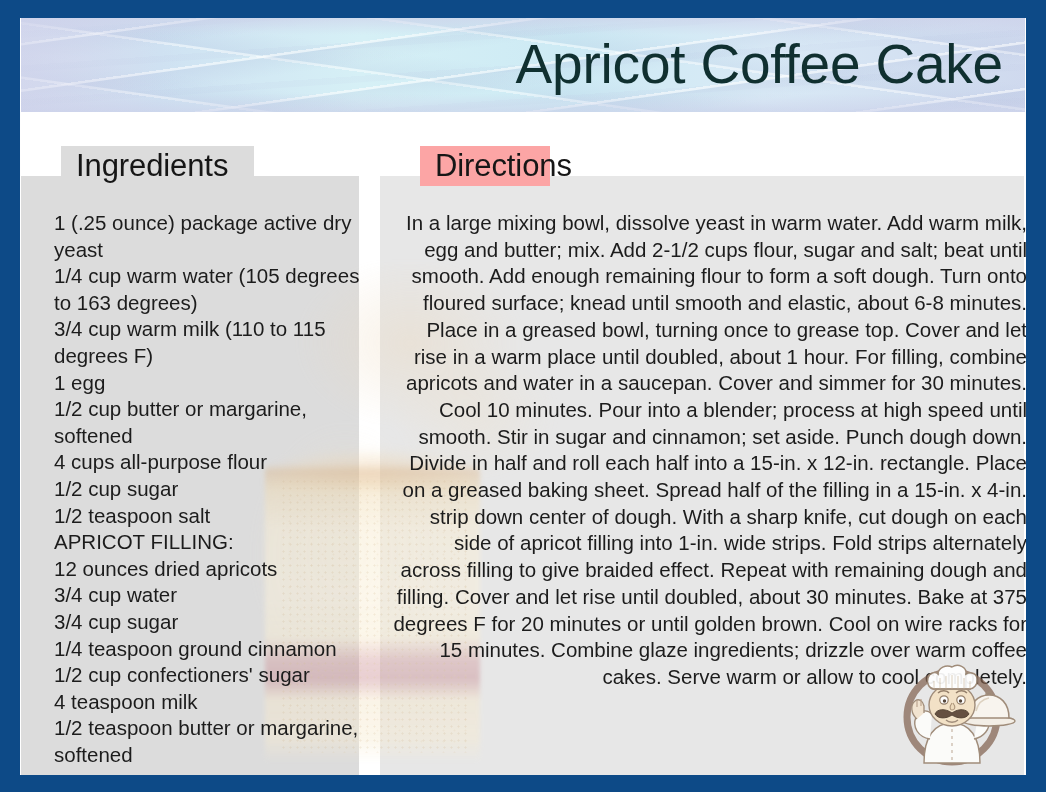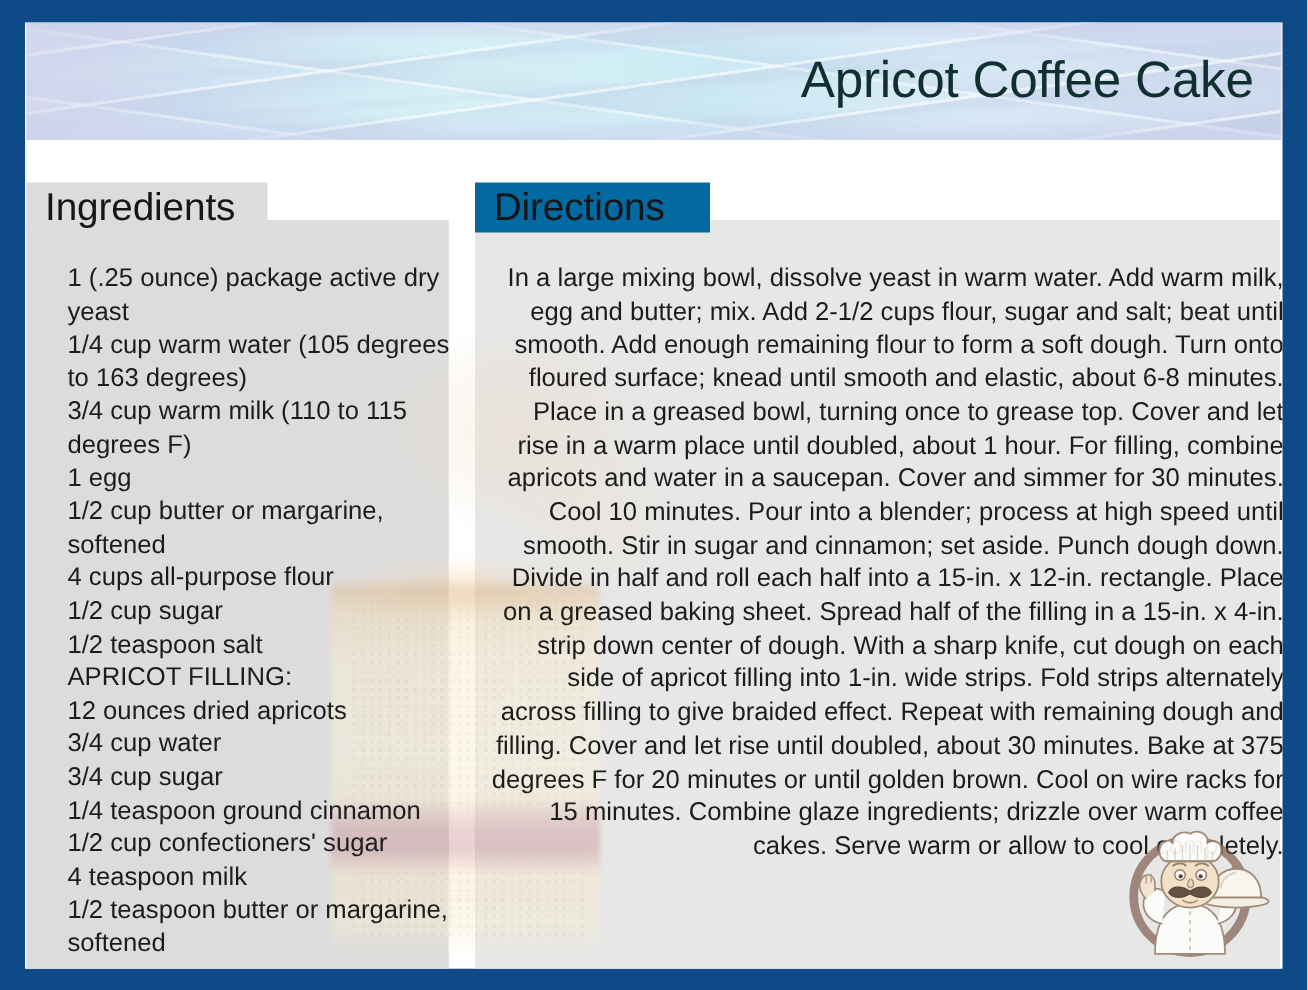--- a/index.html
+++ b/index.html
@@ -54,21 +54,21 @@
       linear-gradient(180deg, rgba(206,210,234,0.65) 0%, rgba(255,255,255,0.0) 18%),
       linear-gradient(0deg,   rgba(203,208,233,0.60) 0%, rgba(255,255,255,0.0) 20%),
       linear-gradient(90deg,  rgba(208,212,236,0.55) 0%, rgba(255,255,255,0.0) 16%);
     pointer-events: none;
   }
   .recipe-title {
     position: absolute;
     right: 22px;
     top: 50%;
     transform: translateY(-52%);
-    font-size: 41px;
+    font-size: 55px;
     font-weight: 400;
     color: #103030;
     letter-spacing: -0.2px;
     white-space: nowrap;
   }
   
   .watermark {
     position: absolute;
     left: 205px;
     top: 245px;
@@ -154,34 +154,35 @@
     width: 644px;
     height: 599px;
     background: #e7e7e7;
   }
   .tab {
     position: absolute;
     z-index: 3;
     background: #dcdcdc;
     display: flex;
     align-items: center;
+    margin-left: 40px;
   }
   .tab-ing {
     left: 1px;
     top: 128px;
     width: 193px;
     height: 40px;
     background: #dcdcdc;
   }
   .tab-dir {
     left: 360px;
     top: 128px;
-    width: 188px;
+    width: 130px;
     height: 40px;
-    background: #0369a1;
+    background: #fca5a5;
   }
   .section-heading {
     font-size: 31px;
     font-weight: 400;
     color: #161616;
     padding-left: 15px;
     letter-spacing: -0.1px;
     white-space: nowrap;
   }
   .panel-body {

